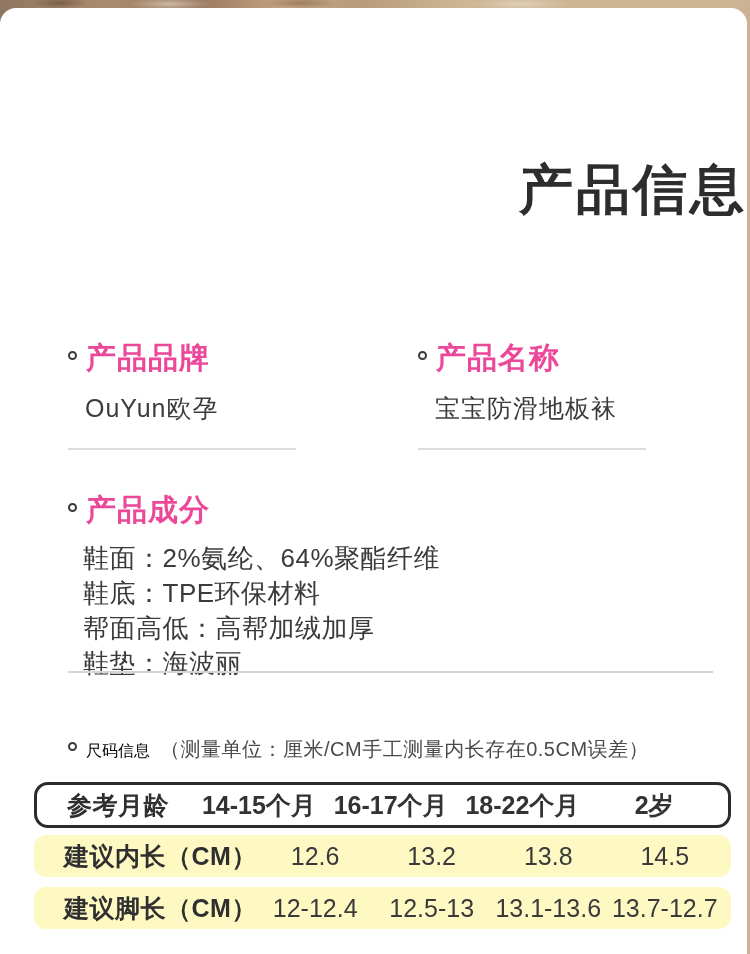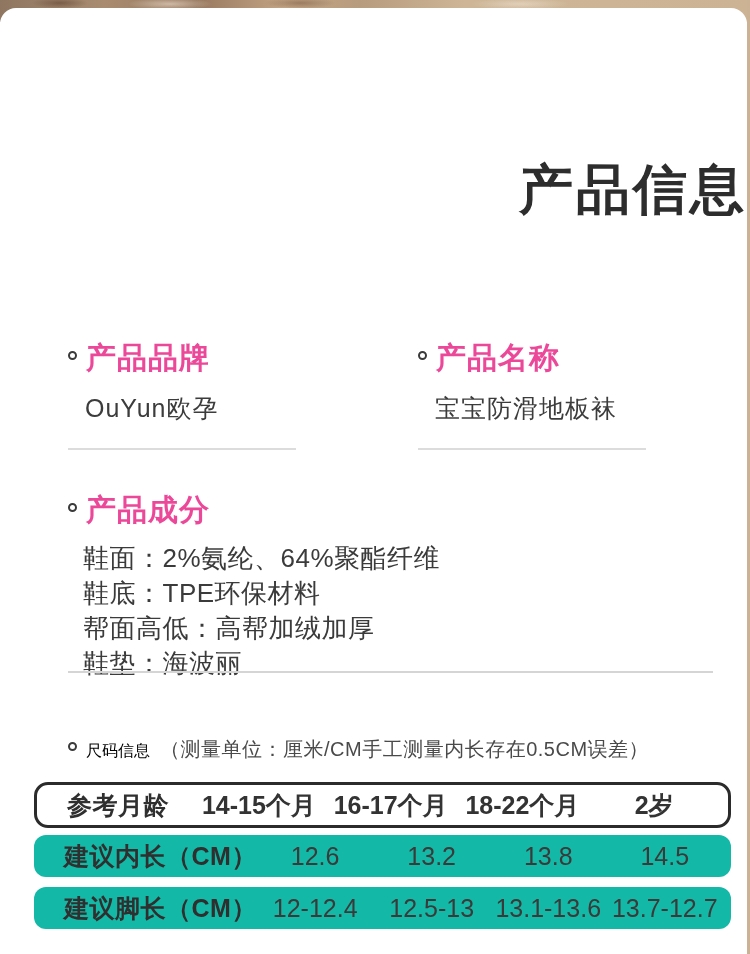--- a/index.html
+++ b/index.html
@@ -54,21 +54,21 @@
   .size-note { font-size:20px; color:#4a4a4a; margin-left:10px; letter-spacing:.5px; }
   .size-table { position:absolute; top:774px; left:34px; width:697px; }
   .trow {
     display:flex; align-items:center; width:697px; padding-right:8px;
     border-radius:12px;
   }
   .trow-header {
     height:46px; background:#ffffff; border:3px solid #2b2b2b;
     border-radius:14px; margin-bottom:7px;
   }
-  .trow-gray { height:42px; background:#14b8a6; }
+  .trow-gray { height:42px; background:#fef9c3; }
   .trow-gray + .trow-gray { margin-top:4px; }
   .trow:nth-child(2) { margin-bottom:10px; }
   .tlabel {
     flex:0 0 156px; padding-left:30px; font-size:25px; font-weight:bold;
     color:#2f2f2f; white-space:nowrap; letter-spacing:.5px;
   }
   .tlabel.wide { flex:0 0 186px; }
   .tval { flex:1 1 0; text-align:center; font-size:25px; color:#3a3a3a; white-space:nowrap; }
   .trow-header .tval { font-weight:700; color:#333333; }
 </style>

